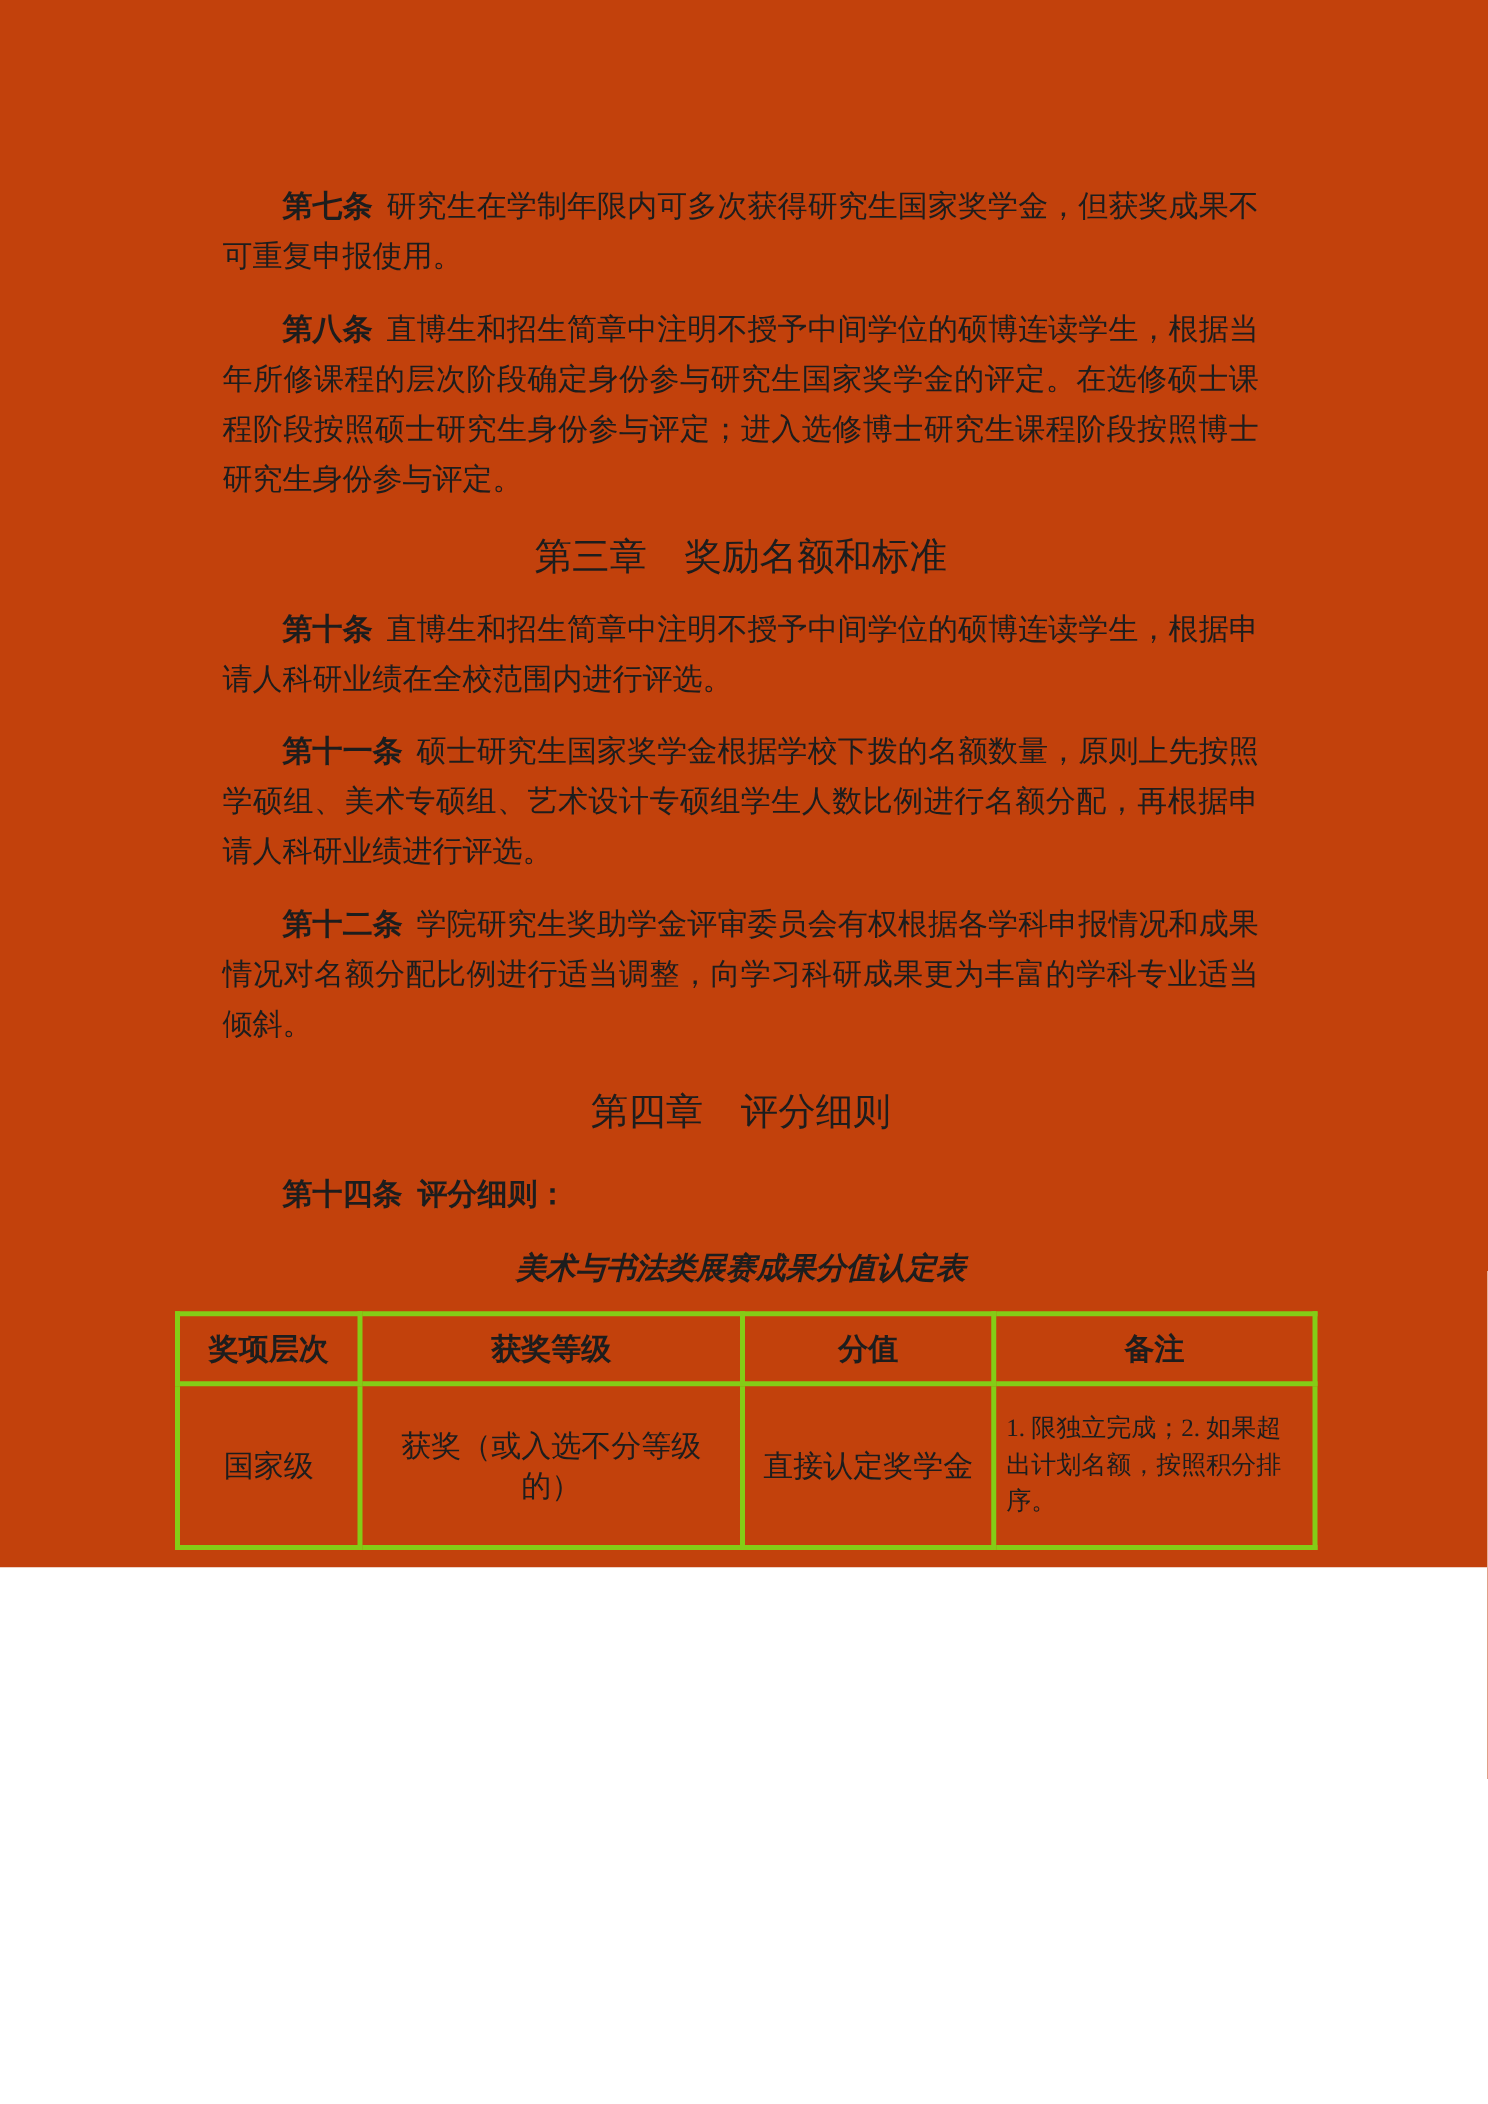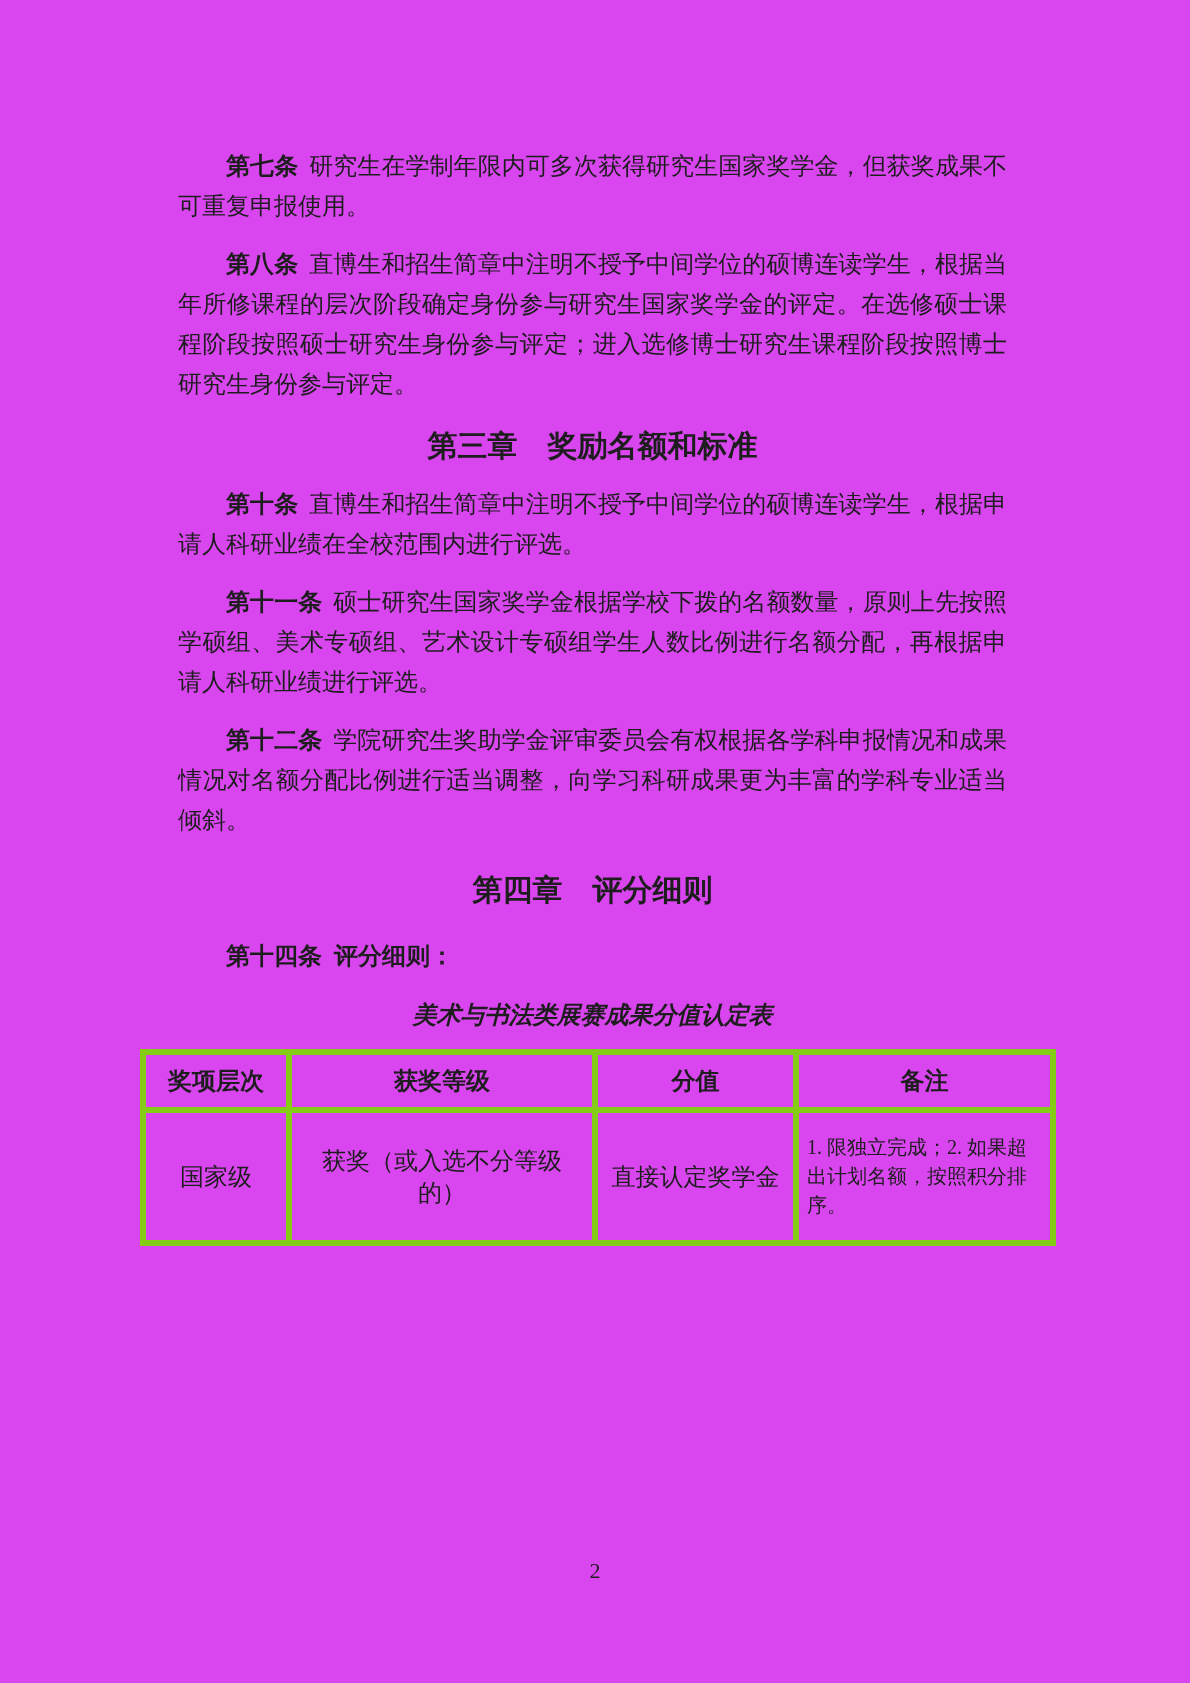--- a/index.html
+++ b/index.html
@@ -1,20 +1,20 @@
 <!DOCTYPE html>
 <html><head>
 <meta charset="utf-8">
 <style>
   html, body { margin: 0; padding: 0; background: #ffffff; }
   .page {
     position: relative;
     width: 1190px;
-    height: 1683px;
-    background: #d946ef;
+    height: 1254px;
+    background: #c2410c;
     color: #1d1d1d;
     font-family: "Liberation Serif", "DejaVu Serif", serif;
     overflow: hidden;
   }
   .content {
     padding: 146px 183px 0 178px;
   }
   .para {
     font-size: 24px;
     line-height: 40px;
@@ -22,21 +22,21 @@
     text-indent: 48px;
     margin: 0;
     word-break: break-all;
   }
   .lead { font-weight: 700; margin-right: 11px; }
   .b { font-weight: 700; }
   .mb18 { margin-bottom: 18px; }
   .mb36 { margin-bottom: 36px; }
   .chapter {
     font-family: "Liberation Sans", "DejaVu Sans", sans-serif;
-    font-weight: 700;
+    font-weight: 400;
     font-size: 30px;
     line-height: 56px;
     text-align: center;
     text-indent: 0;
     margin: 0;
   }
   .chapter3 { margin: 14px 0 10px 0; }
   .chapter4 { margin: 22px 0 18px 0; }
   .article14 { font-weight: 700; margin-top: 18px; }
   .article14 .lead { margin-right: 12px; }
@@ -48,21 +48,21 @@
     margin-top: 20px;
     font-style: italic;
   }
   table.score-table {
     border-collapse: collapse;
     table-layout: fixed;
     width: 910px;
     margin: 15px 0 0 -38px;
   }
   .score-table th, .score-table td {
-    border: 6px solid #84cc16;
+    border: 4px solid #84cc16;
     vertical-align: middle;
     text-align: center;
     font-size: 24px;
     padding: 0 8px;
     overflow: hidden;
   }
   .score-table th { font-weight: 700; height: 52px; }
   .score-table td { height: 60px; font-weight: 400; }
   .score-table td.remark {
     font-size: 20px;

